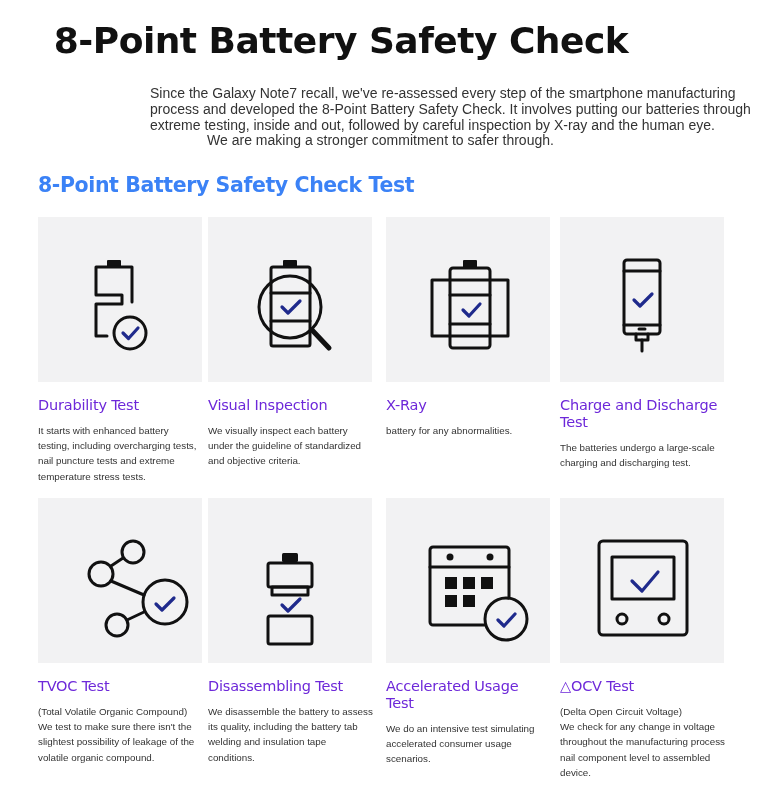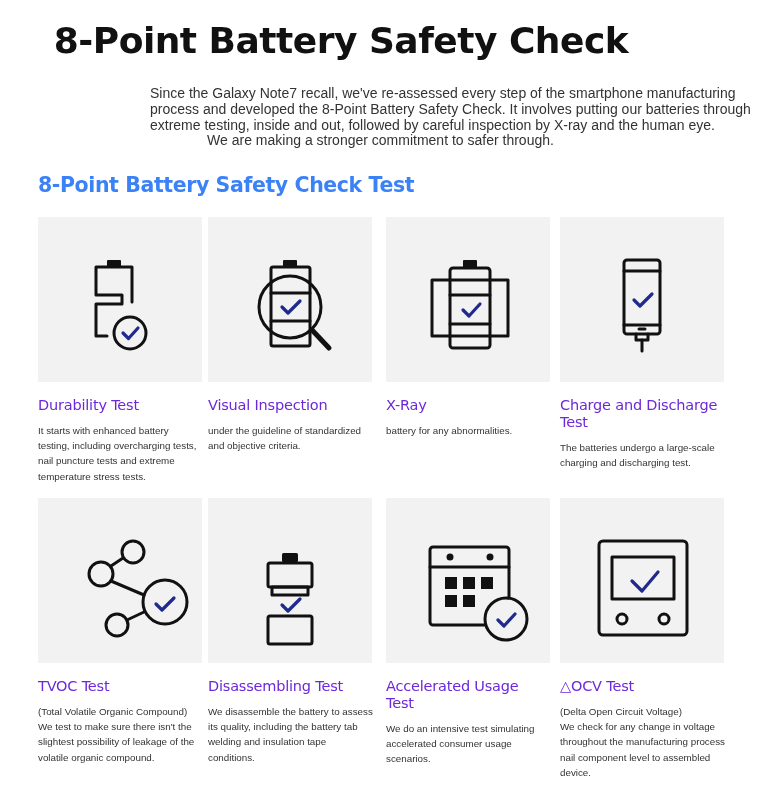--- a/index.html
+++ b/index.html
@@ -66,20 +66,21 @@
       <rect class="stroke" x="41" y="27" width="39" height="79" rx="2"></rect>
       <line class="stroke" x1="41" y1="53" x2="80" y2="53"></line>
       <line class="stroke" x1="41" y1="81" x2="80" y2="81"></line>
       <circle class="stroke" cx="60" cy="67" r="31"></circle>
       <line class="stroke" x1="82" y1="90" x2="99" y2="108" style="stroke-width:5"></line>
       <path class="check" d="M52 67 L58 73 L70 61"></path>
     </svg>
   </div>
   <h3>Visual Inspection</h3>
   <p>
+    <span>We visually inspect each battery</span>
     <span>under the guideline of standardized</span>
     <span>and objective criteria.</span>
   </p>
 </div>
 
 <div class="card c3 r1">
   <div class="tile">
     <svg viewBox="0 0 120 120">
       <rect class="fill" x="55" y="20" width="14" height="8" rx="1"></rect>
       <rect class="stroke" x="42" y="28" width="40" height="80" rx="3"></rect>

